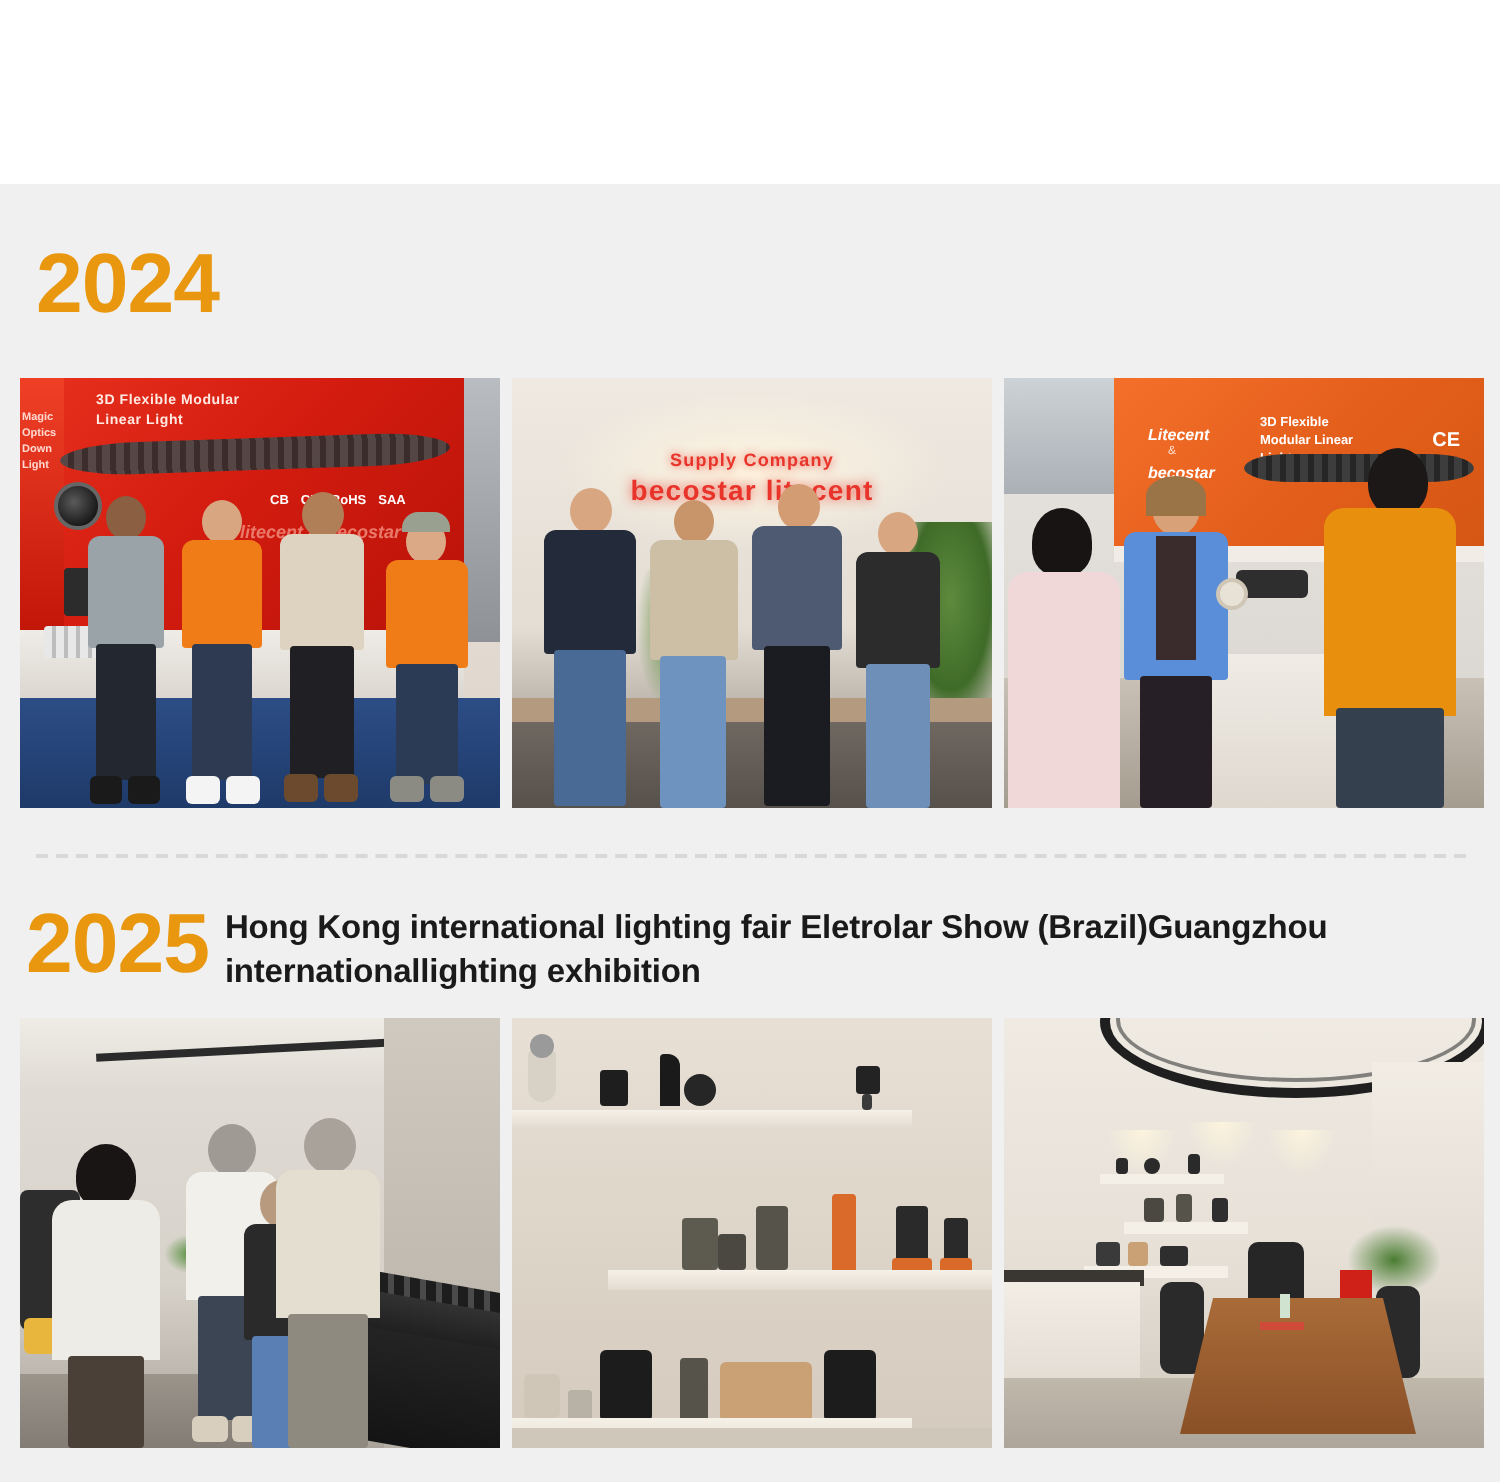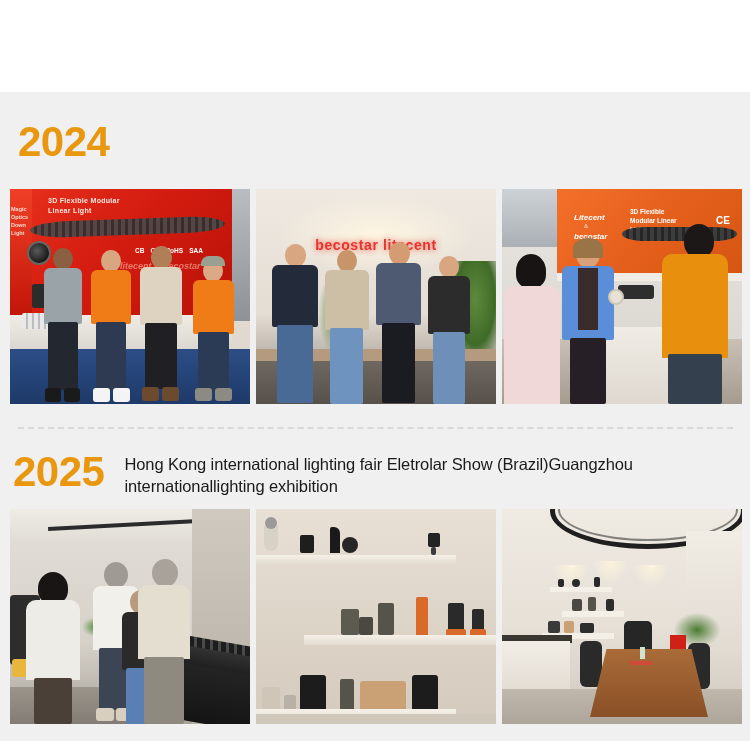--- a/index.html
+++ b/index.html
@@ -65,22 +65,22 @@
     letter-spacing: -0.1px;
   }
 
   
   #row-2024 { left: 18px; top: 25px; width: 720px; }
   #row-2024 .year-label { margin-right: 14px; padding-top: 2px; }
   #row-2024 .year-desc { width: 600px; padding-top: 6px; }
 
   
   #row-2025 { left: 13px; top: 355px; width: 730px; }
-  #row-2025 .year-label { margin-right: 20px; padding-top: 2px; }
-  #row-2025 .year-desc { width: 580px; padding-top: 6px; }
+  #row-2025 .year-label { margin-right: 8px; padding-top: 2px; }
+  #row-2025 .year-desc { width: 580px; padding-top: 6px; font-weight: bold; }
 
   
   .divider {
     position: absolute; left: 18px; top: 335px; width: 715px; height: 0;
     border-top: 2px dashed #d8d8d8;
   }
 
   
   .gallery { position: absolute; display: flex; gap: 6px; }
   #gallery-2024 { left: 10px; top: 97px; width: 732px; height: 215px; }
@@ -297,20 +297,21 @@
               <div class="m-shoe" style="left:5px;top:134px;width:17px;height:13px;background:#8b8b83;"></div>
               <div class="m-shoe" style="left:25px;top:134px;width:17px;height:13px;background:#8b8b83;"></div>
             </div>
           </div>
         </div>
 
         <div class="photo">
           <div class="photo-inner">
             <div class="p2-bg"></div>
             <div class="p2-glow"></div>
+            <div class="p2-sign1">Supply Company</div>
             <div class="p2-sign2">becostar litecent</div>
             <div class="p2-plant"></div>
             <div class="p2-plant2"></div>
             <div class="p2-bench"></div>
             <div class="p2-floor"></div>
 
             <div class="man" style="left:14px;width:52px;height:160px;">
               <div class="m-head" style="left:15px;top:0;width:21px;height:23px;background:#d8a782;"></div>
               <div class="m-body" style="left:2px;top:21px;width:46px;height:62px;background:#232a3a;"></div>
               <div class="m-legs" style="left:7px;top:81px;width:36px;height:78px;background:#4a6a96;"></div>

